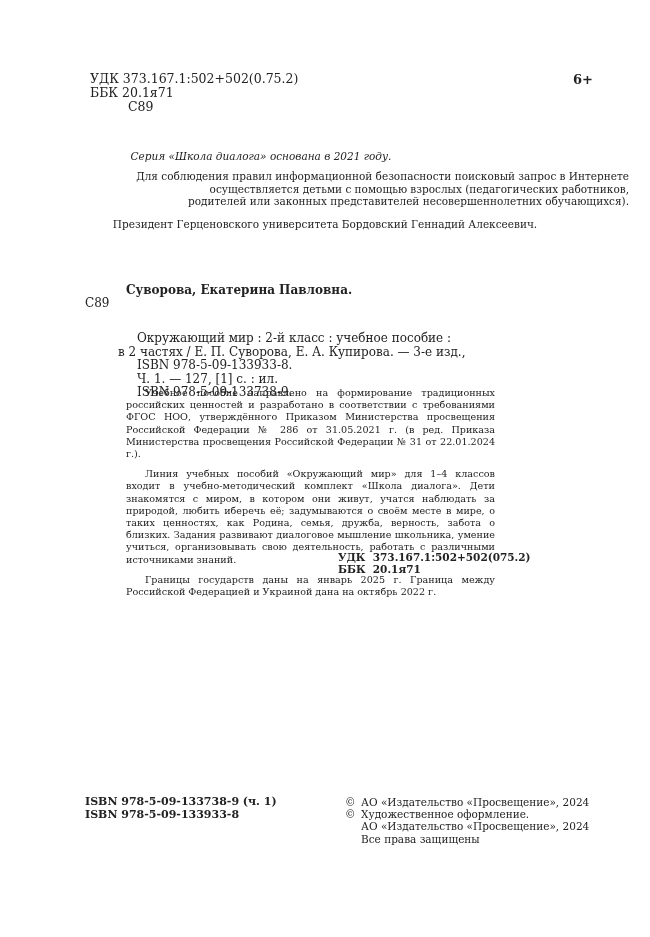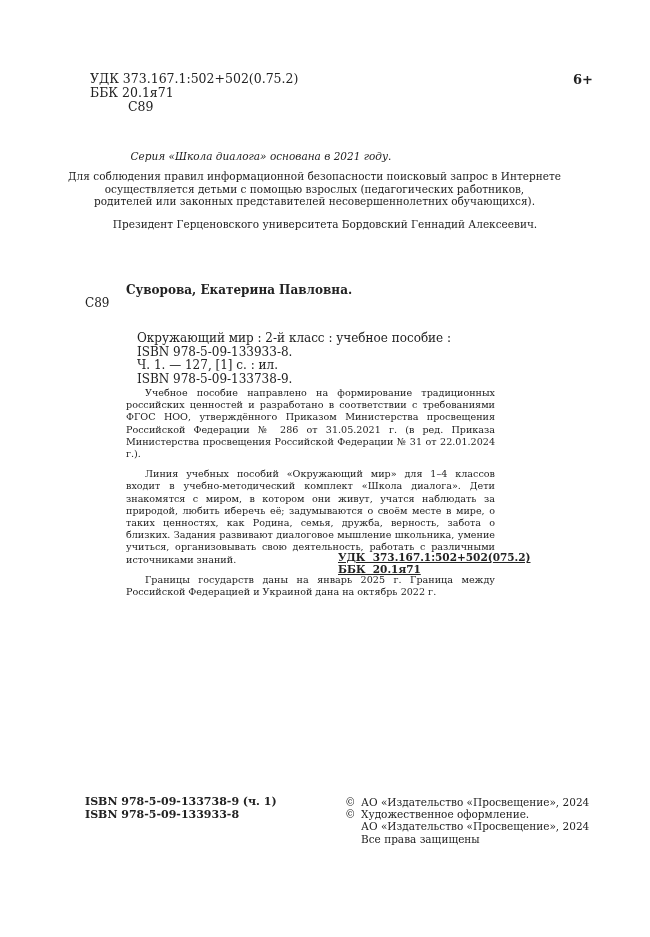--- a/index.html
+++ b/index.html
@@ -7,30 +7,30 @@
       width: 650px; height: 937px; position: relative; overflow: hidden;
       font-family: "DejaVu Serif", "Liberation Serif", serif;
       color: #222222;
     }
     .abs { position: absolute; }
     .line { white-space: nowrap; }
     .udk-top { left: 90px; top: 72px; font-size: 12.5px; line-height: 14px; }
     .udk-top .indent { padding-left: 38px; }
     .age { left: 573px; top: 72px; font-size: 13px; font-weight: bold; }
     .series { left: 0; width: 522px; top: 150px; text-align: center; font-style: italic; font-size: 10.5px; }
-    .safety { left: 0; width: 629px; top: 170px; text-align: center; font-size: 10.5px; line-height: 12.5px; }
+    .safety { left: 0; width: 629px; top: 170px; text-align: right; font-size: 10.5px; line-height: 12.5px; }
     .supervisor { left: 0; width: 650px; top: 218px; text-align: center; font-size: 10.5px; line-height: 12.5px; }
     .author { left: 118px; top: 283px; font-size: 12px; font-weight: bold; margin-left: 8px; }
     .code { left: 85px; top: 296px; font-size: 12px; }
     .biblio { left: 118px; top: 296px; width: 390px; font-size: 12px; line-height: 13.5px; }
     .biblio .first { padding-left: 19px; margin-top: 36px; }
     .biblio .sub { padding-left: 19px; }
     .abstract { left: 118px; top: 379px; width: 385px; font-size: 9.6px; line-height: 12.2px; text-align: justify; }
     .abstract p { margin: 8px; text-indent: 19px; }
-    .udk-bottom { left: 338px; top: 551px; font-size: 10.5px; font-weight: bold; line-height: 12px; text-decoration: underline; }
+    .udk-bottom { left: 338px; top: 551px; font-size: 10.5px; font-weight: bold; line-height: 12px; }
     .isbn-bottom { left: 85px; top: 796px; font-size: 11px; font-weight: bold; line-height: 12.5px; }
     .copyright { left: 345px; top: 796px; font-size: 10.5px; line-height: 12.2px; }
     .copyright .row { display: flex; }
     .copyright .sym { width: 16px; }
   </style>
 </head>
 <body>
 
 <div class="abs udk-top">
   <div class="line">УДК 373.167.1:502+502(0.75.2)</div>
@@ -50,20 +50,21 @@
 
 <div class="abs supervisor">
   <div>Президент Герценовского университета Бордовский Геннадий Алексеевич.</div>
 </div>
 
 <div class="abs author line">Суворова, Екатерина Павловна.</div>
 <div class="abs code line">С89</div>
 
 <div class="abs biblio">
   <div class="line first">Окружающий мир : 2-й класс : учебное пособие :</div>
+  <div class="line">в 2 частях / Е. П. Суворова, Е. А. Купирова. — 3-е изд.,</div>
   <div class="line sub">ISBN 978-5-09-133933-8.</div>
   <div class="line sub">Ч. 1. — 127, [1] с. : ил.</div>
   <div class="line sub">ISBN 978-5-09-133738-9.</div>
 </div>
 
 <div class="abs abstract">
   <p>Учебное пособие направлено на формирование традиционных российских ценностей и разработано в соответствии с требованиями ФГОС НОО, утверждённого Приказом Министерства просвещения Российской Федерации № 286 от 31.05.2021 г. (в ред. Приказа Министерства просвещения Российской Федерации № 31 от 22.01.2024 г.).</p>
   <p>Линия учебных пособий «Окружающий мир» для 1–4 классов входит в учебно-методический комплект «Школа диалога». Дети знакомятся с миром, в котором они живут, учатся наблюдать за природой, любить иберечь её; задумываются о своём месте в мире, о таких ценностях, как Родина, семья, дружба, верность, забота о близких. Задания развивают диалоговое мышление школьника, умение учиться, организовывать свою деятельность, работать с различными источниками знаний.</p>
   <p>Границы государств даны на январь 2025 г. Граница между Российской Федерацией и Украиной дана на октябрь 2022 г.</p>
 </div>

